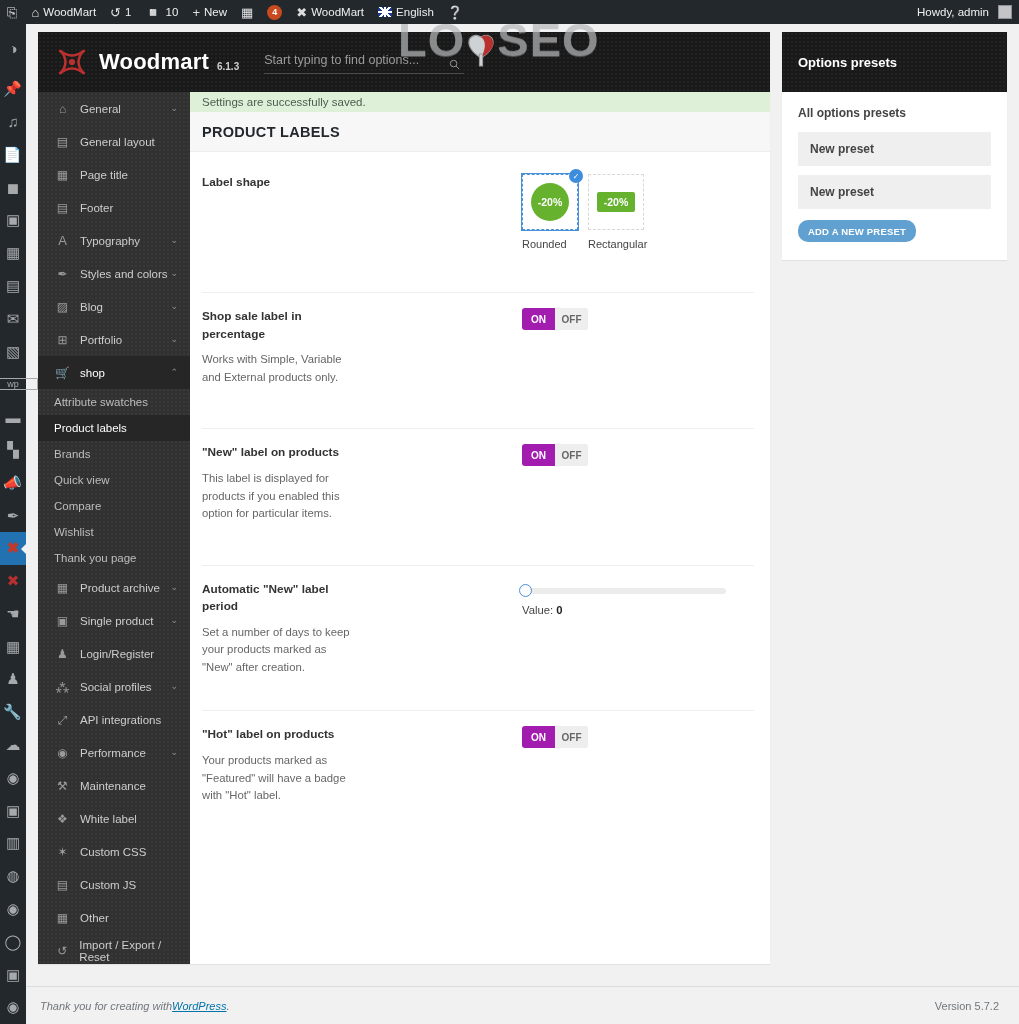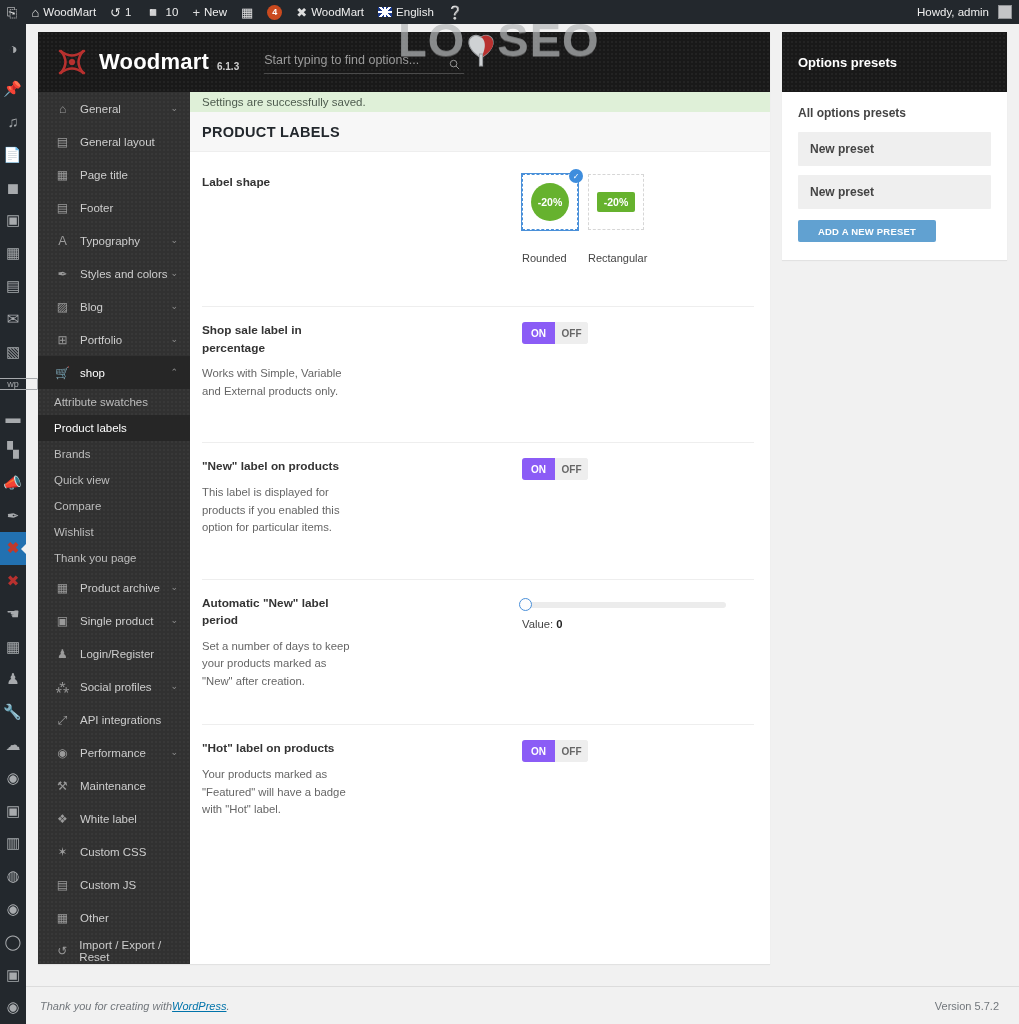--- a/index.html
+++ b/index.html
@@ -226,34 +226,34 @@
     font-size: 10.5px; font-weight: bold;
     display: flex; align-items: center; justify-content: center;
   }
   .badge-rect {
     width: 38px; height: 20px; border-radius: 2px;
     background: #66b22e; color: #fff;
     font-size: 10.5px; font-weight: bold;
     display: flex; align-items: center; justify-content: center;
   }
   .imgsel-cap {
-    font-size: 11px; color: #444; margin-top: 22px;
+    font-size: 11px; color: #444; margin-top: 8px;
     text-align: left; white-space: nowrap;
   }
 
   
   .rx-switch {
     display: inline-flex; border-radius: 3px; overflow: hidden;
     background: #eeeeee; height: 22px;
   }
   .rx-switch span {
     display: flex; align-items: center; justify-content: center;
     width: 33px; font-size: 10px; font-weight: bold;
   }
-  .rx-switch .on  { background: #8b5cf6; color: #fff; }
+  .rx-switch .on  { background: #a21caf; color: #fff; }
   .rx-switch .off { background: #eeeeee; color: #666; }
 
   
   .rx-slider { width: 204px; padding-top: 7px; }
   .rx-track {
     height: 6px; background: #ececec; border-radius: 3px;
     position: relative;
   }
   .rx-handle {
     position: absolute; left: -3px; top: -4px;
@@ -286,21 +286,21 @@
   .preset-item {
     background: #efefef; height: 34px;
     display: flex; align-items: center; padding-left: 12px;
     font-size: 12px; color: #444; font-weight: bold;
     margin-bottom: 9px; border-radius: 1px;
   }
   .preset-add {
     display: inline-flex; align-items: center; justify-content: center;
     background: #61a1d1; color: #fff;
     font-size: 9.5px; font-weight: bold; letter-spacing: .2px;
-    height: 22px; padding: 0 20px; border-radius: 2px;
+    height: 22px; padding: 0 10px; border-radius: 10px;
     border: none; cursor: pointer; margin-top: 2px;
     font-family: "Liberation Sans", sans-serif;
   }
 
   
   #wpfooter {
     position: absolute; left: 26px; bottom: 0;
     width: 993px; height: 38px;
     border-top: 1px solid #dcdcdc;
     display: flex; align-items: center;

